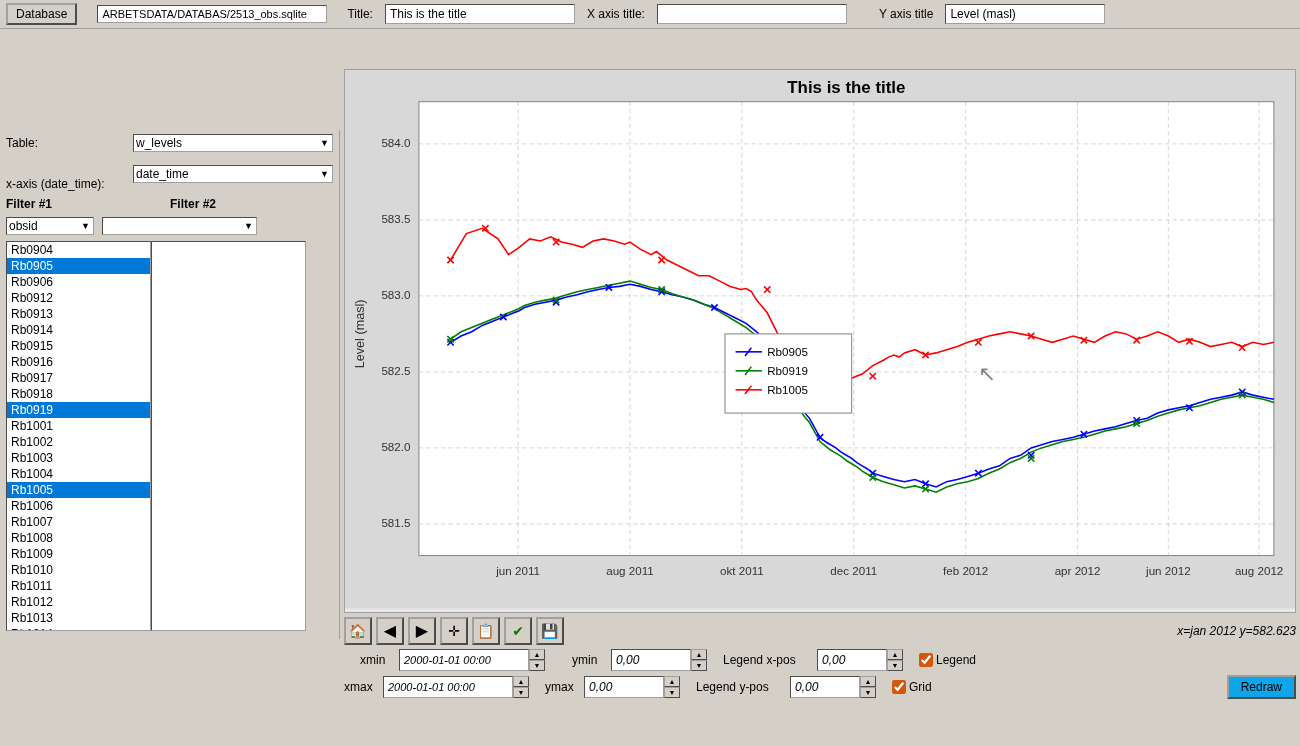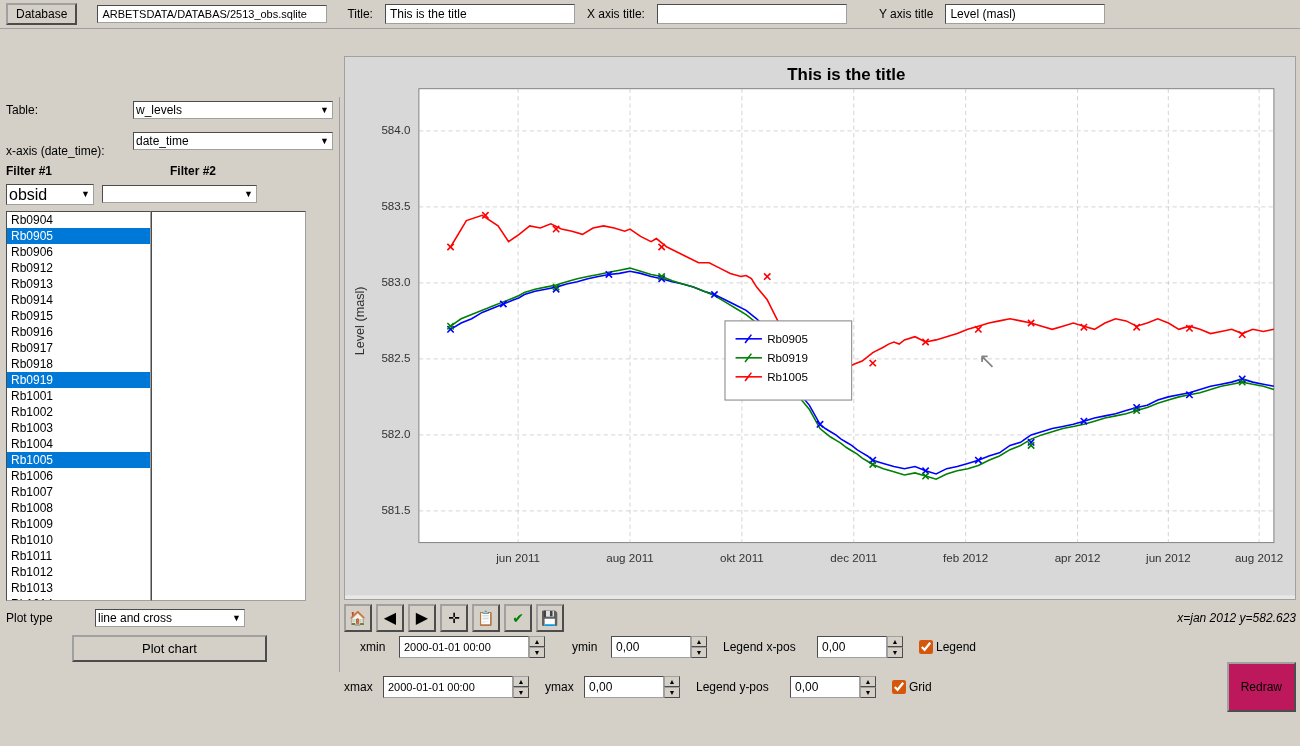--- a/index.html
+++ b/index.html
@@ -38,25 +38,25 @@
     
     .chart-area { flex: 1; background: #e8e8e8; border: 1px solid #a0a0a0; position: relative; }
     
     .toolbar-row { display: flex; align-items: center; padding: 4px 0; gap: 4px; }
     .coords-display { margin-left: auto; font-size: 12px; font-style: italic; }
     
     .toolbar-btn { width: 28px; height: 28px; background: #d4d0c8; border: 2px outset #a0a0a0; cursor: pointer; display: flex; align-items: center; justify-content: center; font-size: 16px; }
     .ctrl-group { display: flex; align-items: center; gap: 4px; }
     
     .spin-input { display: flex; align-items: center; }
-    .spin-input input { width: 130px; font-size: 12px; background: white; border: 1px inset #a0a0a0; padding: 2px 4px; height: 22px; }
+    .spin-input input { width: 130px; font-size: 12px; background: white; border: 1px inset #a0a0a0; padding: 2px 4px; height: 22px; font-style: italic; }
     .spin-btns { display: flex; flex-direction: column; }
     .spin-btns button { height: 11px; width: 16px; font-size: 7px; padding: 0; border: 1px outset #a0a0a0; background: #d4d0c8; cursor: pointer; line-height: 1; }
     
-    .redraw-btn { background: #be185d; border: 2px outset #a0a0a0; padding: 16px 12px; font-size: 12px; cursor: pointer; float: right; }
+    .redraw-btn { background: #0ea5e9; border: 2px outset #a0a0a0; padding: 3px 12px; font-size: 12px; cursor: pointer; float: right; }
     
     .checkbox-item { display: flex; align-items: center; gap: 3px; }
     .checkbox-item input { width: 14px; height: 14px; }
     
     .select-with-arrow { position: relative; display: inline-block; }
     .select-with-arrow select { appearance: none; }
     .select-with-arrow::after { content: '▼'; position: absolute; right: 4px; top: 50%; transform: translateY(-50%); pointer-events: none; font-size: 9px; }
 
     .top-header { display: flex; align-items: center; padding: 3px 6px; background: #d4d0c8; border-bottom: 1px solid #a0a0a0; gap: 20px; }
     .title-field-row { display: flex; align-items: center; gap: 12px; flex: 1; }
@@ -102,21 +102,21 @@
     </div>
 
 
     <div class="row">
       <label style="width:80px;font-weight:bold;">Filter #1</label>
       <label style="margin-left:80px;font-weight:bold;">Filter #2</label>
     </div>
 
     <div class="row">
       <div class="select-with-arrow">
-        <select style="width:88px;font-size:16px;background:white;border:1px inset #a0a0a0;padding:1px 2px;">
+        <select style="width:88px;font-size:12px;background:white;border:1px inset #a0a0a0;padding:1px 2px;">
           <option>obsid</option>
         </select>
       </div>
       <div class="select-with-arrow" style="margin-left:4px;">
         <select style="width:155px;font-size:12px;background:white;border:1px inset #a0a0a0;padding:1px 2px;">
           <option></option>
         </select>
       </div>
     </div>
 
@@ -147,38 +147,23 @@
             <div class="listbox-item">Rb1011</div>
             <div class="listbox-item">Rb1012</div>
             <div class="listbox-item">Rb1013</div>
             <div class="listbox-item">Rb1014</div>
           </div>
       </div>
       <div class="listbox2" id="listbox2">
       </div>
     </div>
 
-    <div class="plot-type-row">
-      <label style="width:85px;">Plot type</label>
-      <div class="select-with-arrow">
-        <select style="width:150px;font-size:12px;background:white;border:1px inset #a0a0a0;padding:1px 2px;">
-          <option>line and cross</option>
-          <option>line</option>
-          <option>cross</option>
-          <option>bar</option>
-          <option>step</option>
-        </select>
-      </div>
-    </div>
 
     <div style="flex:1;"></div>
 
-    <div style="display:flex;justify-content:center;padding-bottom:6px;">
-      <button class="plot-btn">Plot chart</button>
-    </div>
 
   </div>
 
   <div class="right-panel">
 
     <div class="chart-area">
       <svg id="chart-svg" viewBox="0 0 900 510" preserveAspectRatio="none">
 
         <rect x="0" y="0" width="900" height="510" fill="#d8d8d8"></rect>
 

